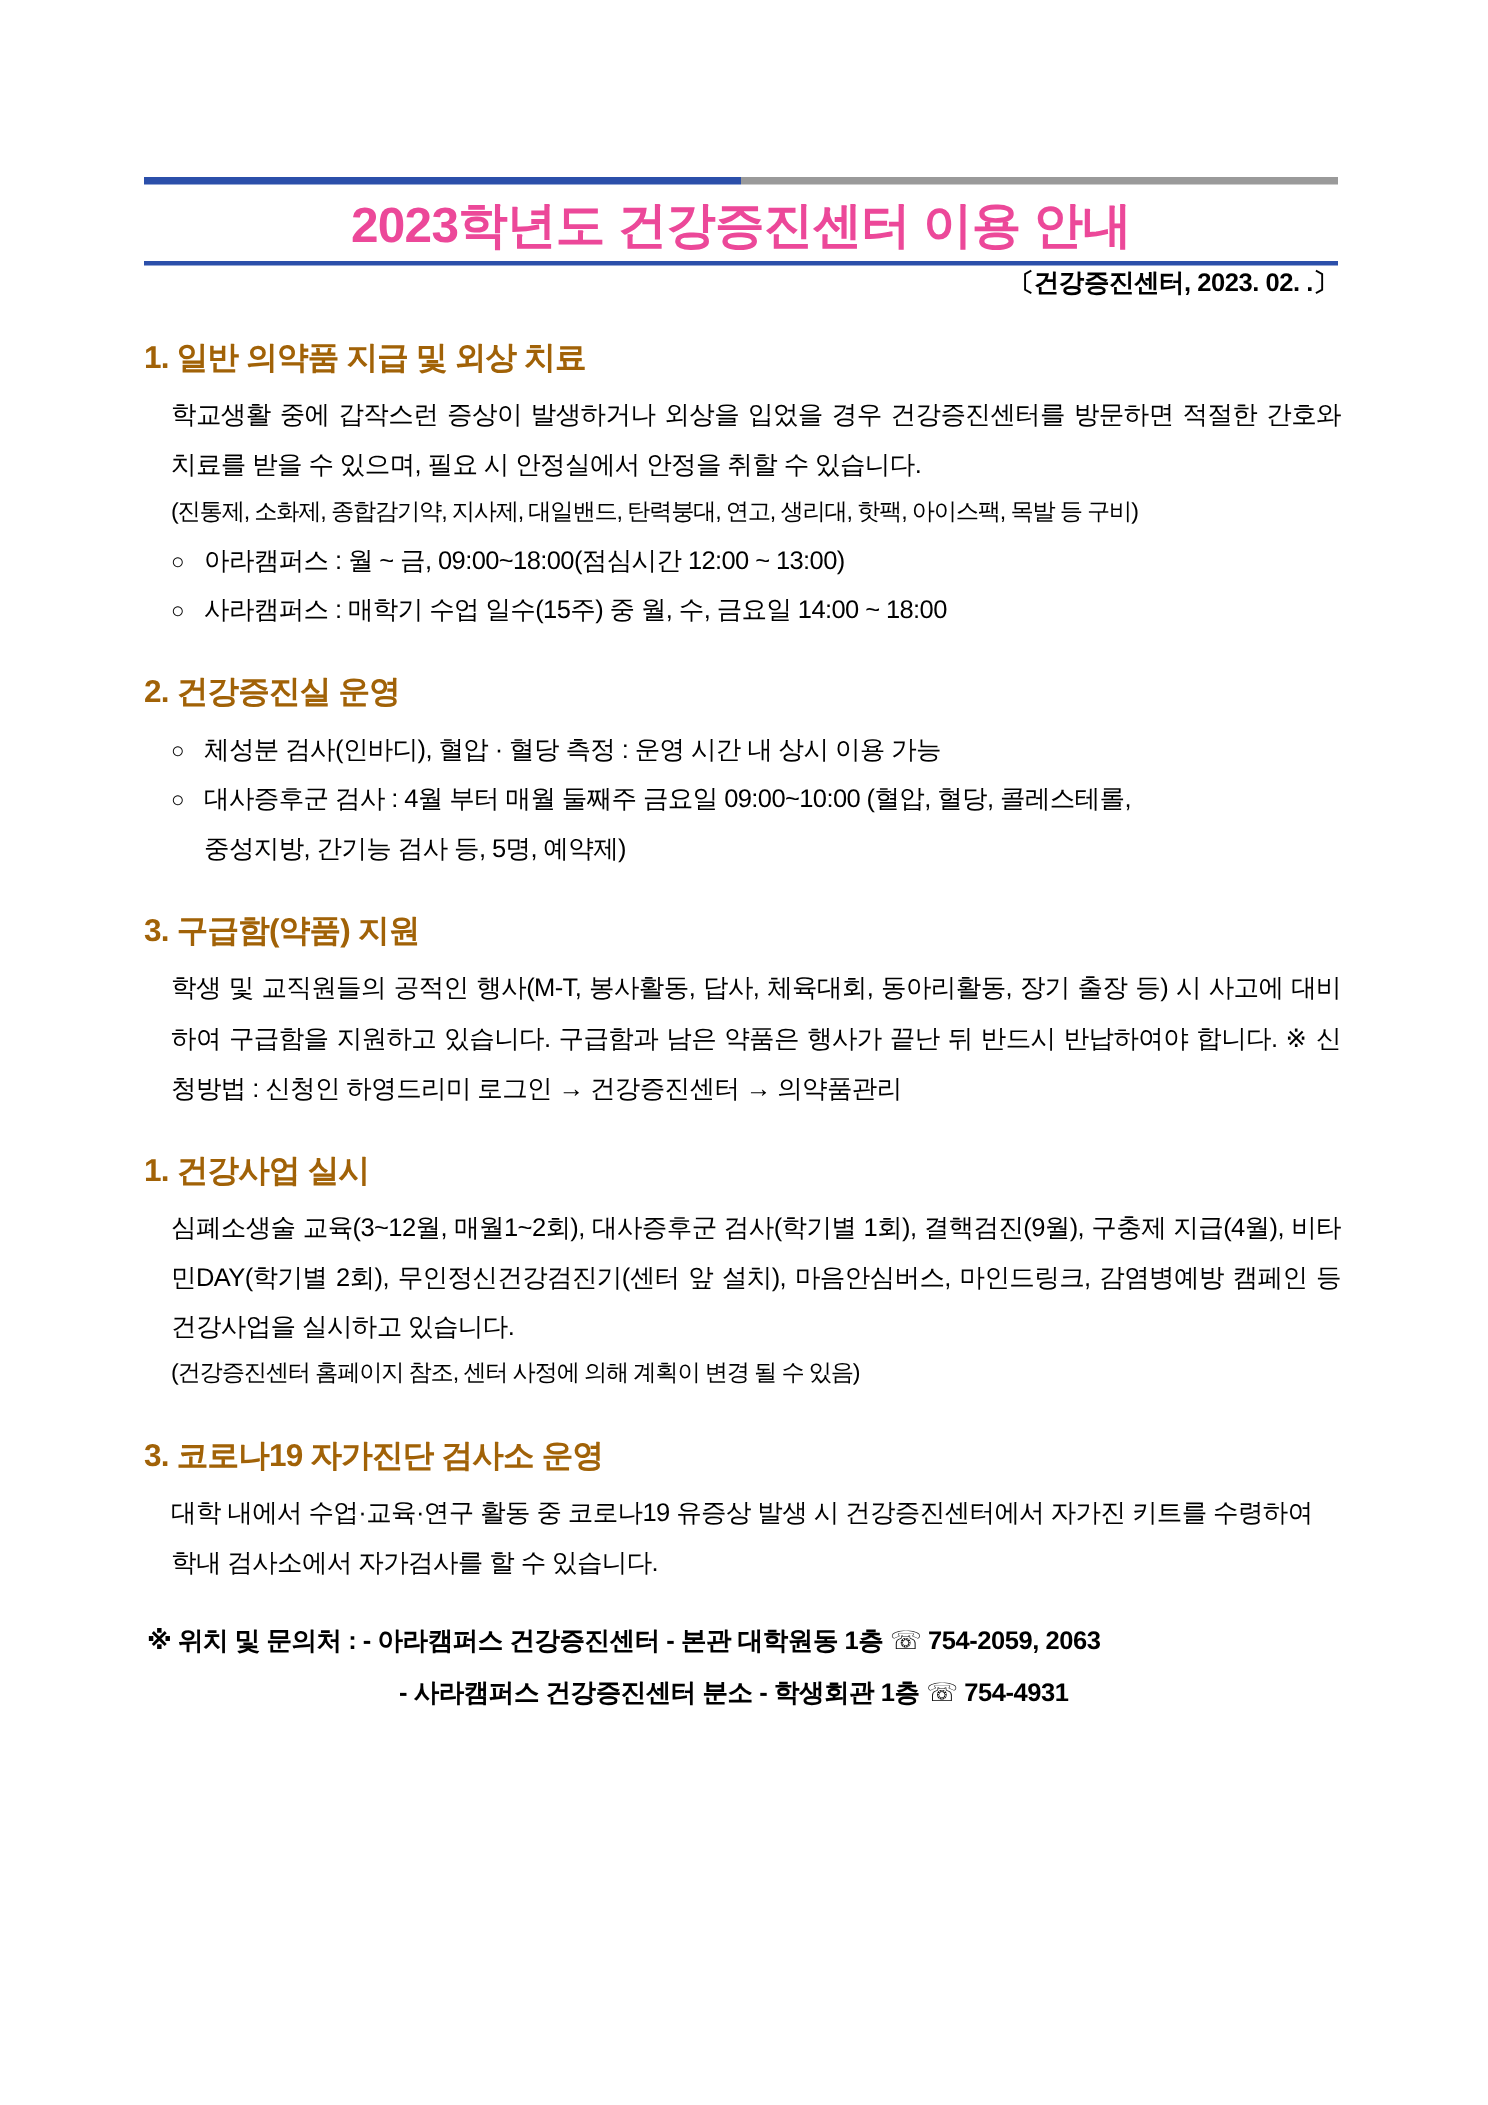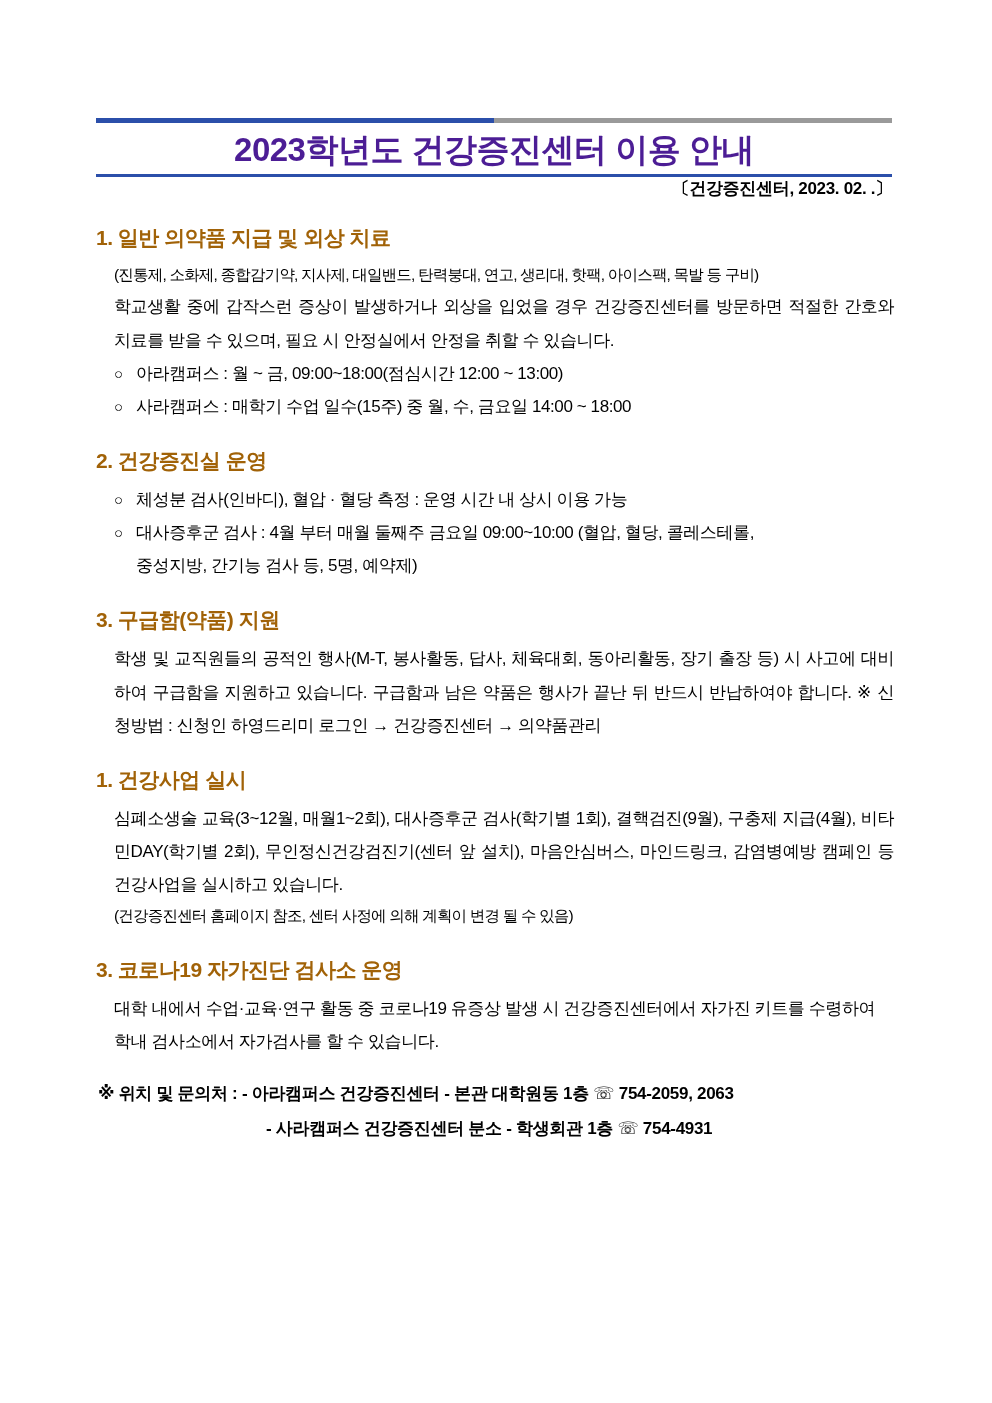--- a/index.html
+++ b/index.html
@@ -31,21 +31,21 @@
     width: 796px;
   }
   .top-rule .seg-blue { background: #2b4faa; width: 50%; }
   .top-rule .seg-gray { background: #9a9a9a; width: 50%; }
 
   .doc-title {
     font-size: 33px;
     font-weight: bold;
     letter-spacing: -0.5px;
     text-align: center;
-    color: #4c1d95;
+    color: #ec4899;
     margin-top: 6px;
     margin-bottom: 0;
     line-height: 1.25;
     width: 796px;
   }
   .title-rule {
     width: 796px;
     height: 3px;
     background: #2b4faa;
     margin-top: 4px;
@@ -138,22 +138,22 @@
   </div>
 
   <h1 class="doc-title">2023학년도 건강증진센터 이용 안내</h1>
 
   <div class="title-rule"></div>
 
   <div class="doc-meta">〔건강증진센터, 2023. 02.     .〕</div>
 
   <div class="section">
     <div class="section-title">1. 일반 의약품 지급 및 외상 치료</div>
+    <div class="para">학교생활 중에 갑작스런 증상이 발생하거나 외상을 입었을 경우 건강증진센터를 방문하면 적절한 간호와 치료를 받을 수 있으며, 필요 시 안정실에서 안정을 취할 수 있습니다.</div>
     <div class="para small nojustify">(진통제, 소화제, 종합감기약, 지사제, 대일밴드, 탄력붕대, 연고, 생리대, 핫팩, 아이스팩, 목발 등 구비)</div>
-    <div class="para">학교생활 중에 갑작스런 증상이 발생하거나 외상을 입었을 경우 건강증진센터를 방문하면 적절한 간호와 치료를 받을 수 있으며, 필요 시 안정실에서 안정을 취할 수 있습니다.</div>
     <div class="bullet-line">
       <span class="bullet-mark">○</span>
       <span class="bullet-text">아라캠퍼스 : 월 ~ 금, 09:00~18:00(점심시간 12:00 ~ 13:00)</span>
     </div>
     <div class="bullet-line">
       <span class="bullet-mark">○</span>
       <span class="bullet-text">사라캠퍼스 : 매학기 수업 일수(15주) 중 월, 수, 금요일 14:00 ~ 18:00</span>
     </div>
   </div>
 

